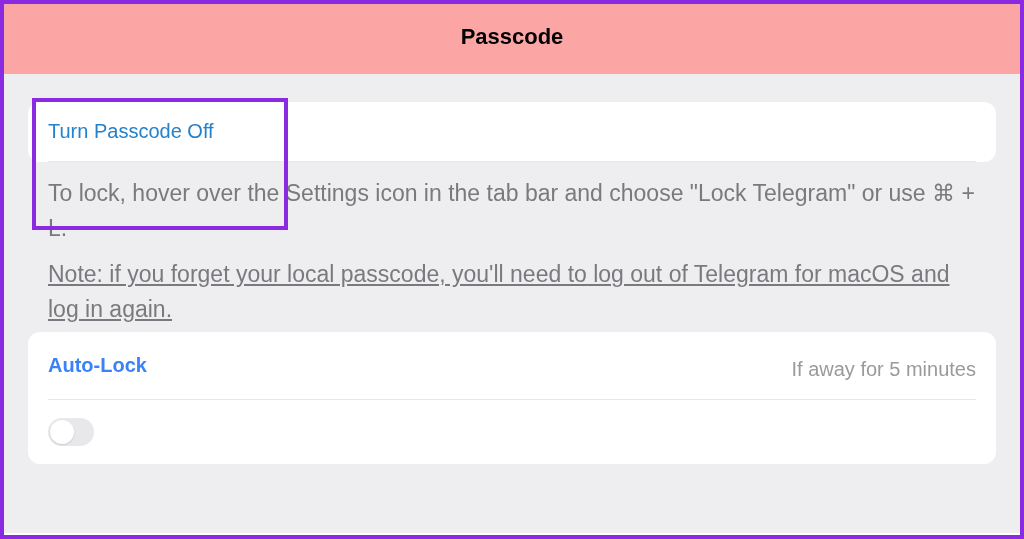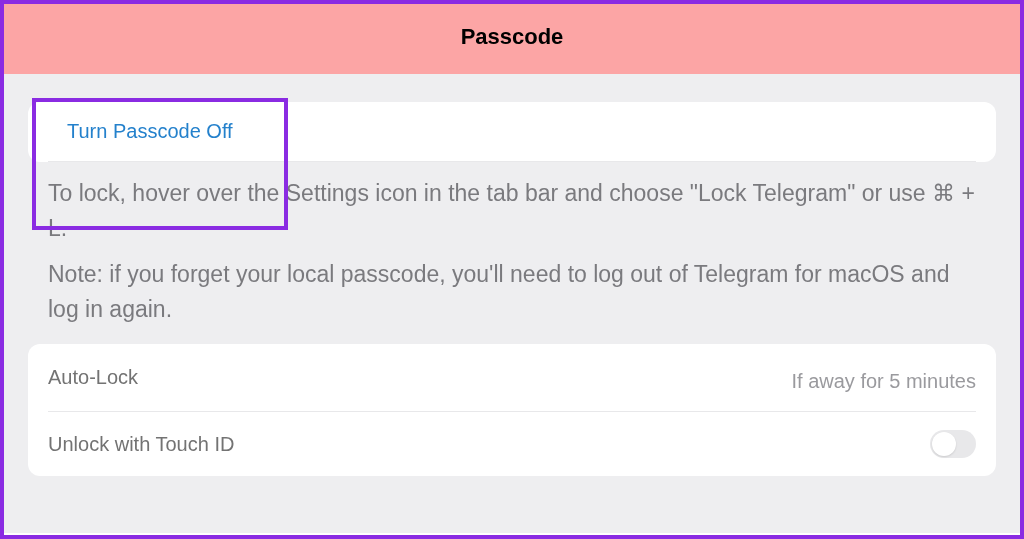--- a/index.html
+++ b/index.html
@@ -43,35 +43,35 @@
       font-size: 20px;
     }
     .divider {
       height: 1px;
       background: #e8e8ea;
       margin: 0 20px;
     }
     .link-text {
       color: #2481cc;
       font-weight: 400;
-      margin-left: 19px;
     }
     .footer-text {
       color: #7a7a7e;
       font-size: 23px;
       padding: 14px 20px 0 20px;
       line-height: 1.5;
     }
     .footer-text + .footer-text {
       padding-top: 12px;
-      padding-bottom: 18px;
+      padding-bottom: 6px;
+      text-decoration: underline;
     }
     .label-dark {
-      color: #737373;
-      font-weight: 400;
+      color: #3b82f6;
+      font-weight: 700;
     }
     .value-gray {
       color: #9a9a9e;
       font-size: 20px;
       margin-top: 8px;
     }
     .highlight-box {
       position: absolute;
       border: 4px solid #8a2be2;
       pointer-events: none;
@@ -120,20 +120,19 @@
   <div class="footer-text">To lock, hover over the Settings icon in the tab bar and choose "Lock Telegram" or use ⌘ + L.</div>
   <div class="footer-text">Note: if you forget your local passcode, you'll need to log out of Telegram for macOS and log in again.</div>
 
   <div class="card">
     <div class="row">
       <span class="label-dark">Auto-Lock</span>
       <span class="value-gray">If away for 5 minutes</span>
     </div>
     <div class="divider"></div>
     <div class="row">
-      <span class="label-dark">Unlock with Touch ID</span>
       <div class="toggle">
         <div class="toggle-knob"></div>
       </div>
     </div>
   </div>
 
 </div>
 
 </body></html>

